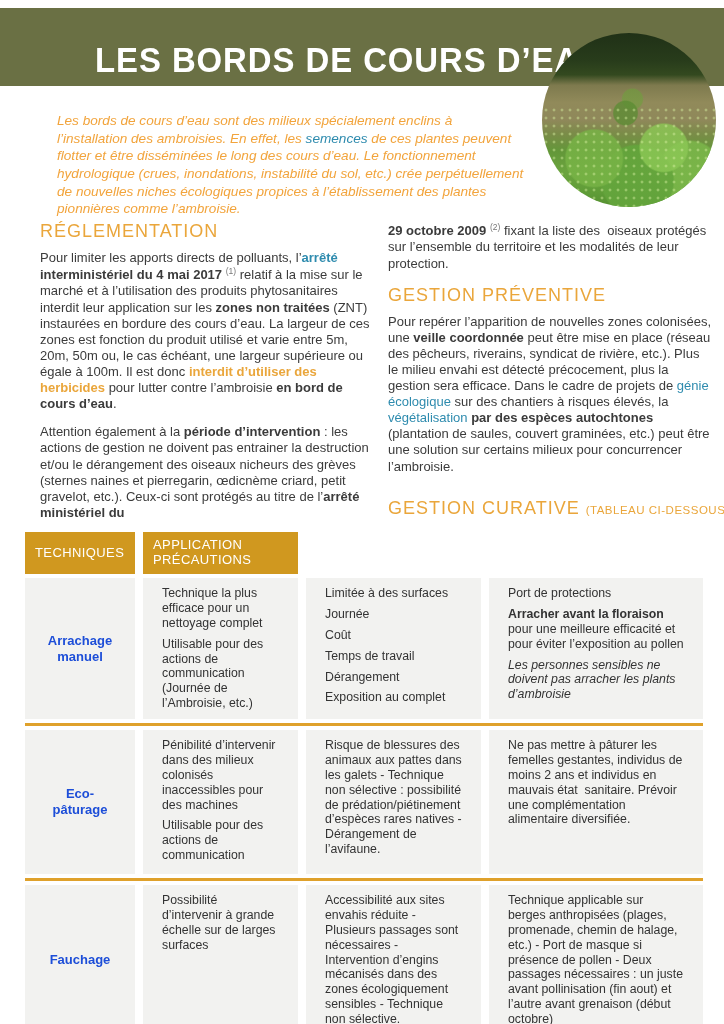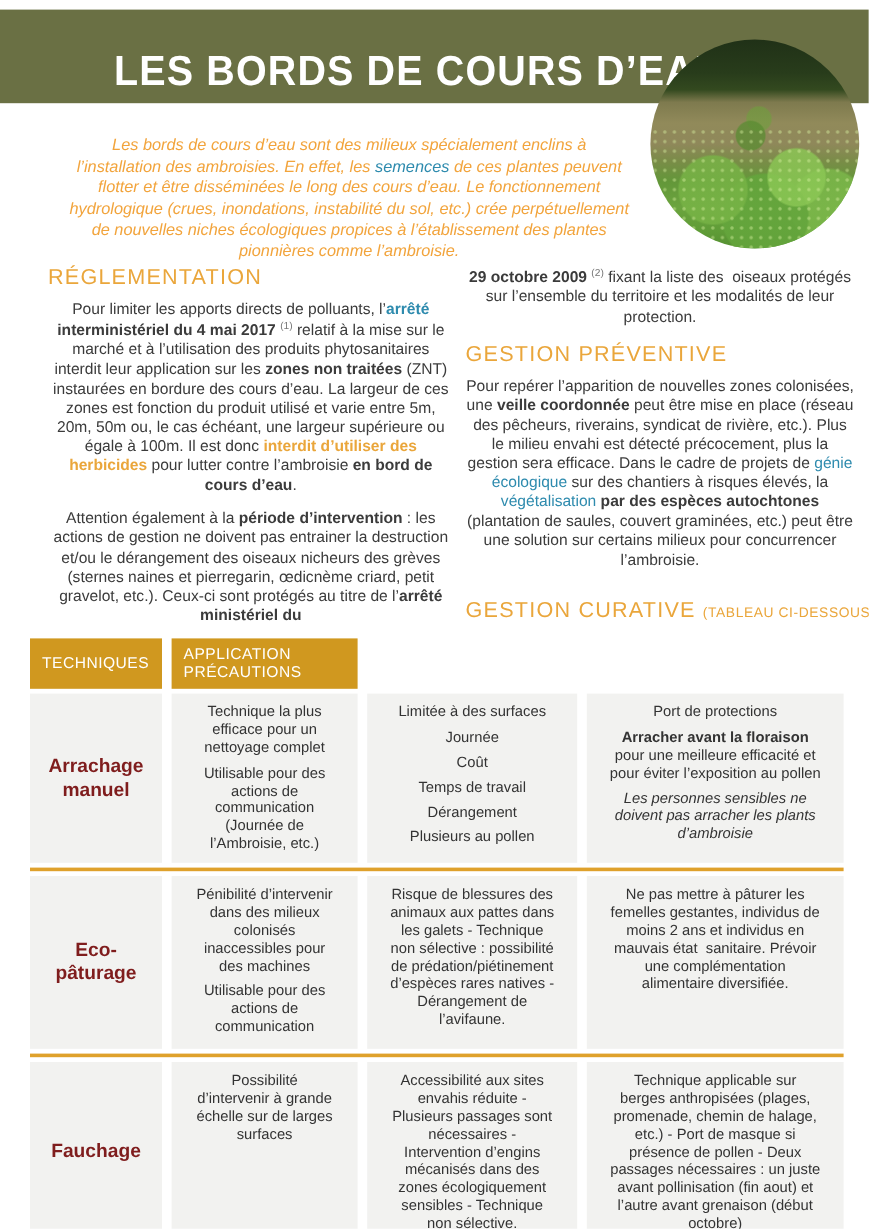--- a/index.html
+++ b/index.html
@@ -35,21 +35,21 @@
     content:"";position:absolute;left:0;right:0;top:42%;bottom:0;
     background-image:radial-gradient(circle, rgba(215,240,160,.45) 1px, transparent 1.8px);
     background-size:8px 8px;
   }
   
   .intro{
     position:absolute;left:57px;top:112px;width:468px;z-index:2;
     font-style:italic;color:#F2A43C;font-size:13.6px;line-height:1.3;
   }
   
-  .rich p{margin:0 0 9px;text-align:center;}
+  .rich p{margin:0 0 9px;}
   .rich p:last-child{margin-bottom:0;}
   .rich span{white-space:pre-wrap;}
   .b{font-weight:bold;}
   .i{font-style:italic;}
   .teal{color:#2E8BAE;}
   .orange{color:#EAA63B;}
   .sup{font-size:8.5px;vertical-align:super;color:#777;letter-spacing:0;}
   
   .col{position:absolute;top:222px;font-size:13px;line-height:1.24;color:#3b3b3b;z-index:2;}
   .col-left{left:40px;width:338px;}
@@ -73,21 +73,21 @@
   }
   .hwrap{max-width:140px;display:inline-block;}
   .cell{
     background:#F2F2F0;padding:8px 19px;box-sizing:border-box;
     font-size:12.3px;line-height:1.21;color:#333333;
   }
   .cell p{margin:0 0 6px;}
   .cell p:last-child{margin-bottom:0;}
   .tech{
     display:flex;align-items:center;justify-content:center;text-align:center;
-    font-weight:bold;font-size:16px;color:#7f1d1d;
+    font-weight:bold;font-size:13px;color:#1d4ed8;
   }
   .r1{min-height:112px;}
   .r2{min-height:144px;}
   .r3{min-height:128px;}
   .t-sep{height:3px;background:#DFA12B;margin:4px 0;}
   
   .pagenum{position:absolute;right:22px;top:998px;font-size:12.5px;color:#444444;z-index:2;}
 </style>
 </head>
 <body>
@@ -134,21 +134,21 @@
     <div class="cell rich">
         <p><span>Technique la plus efficace pour un nettoyage complet</span></p>
         <p><span>Utilisable pour des actions de communication (Journée de l’Ambroisie, etc.)</span></p>
       </div>
     <div class="cell rich">
         <p><span>Limitée à des surfaces</span></p>
         <p><span>Journée</span></p>
         <p><span>Coût</span></p>
         <p><span>Temps de travail</span></p>
         <p><span>Dérangement</span></p>
-        <p><span>Plusieurs au pollen</span></p>
+        <p><span>Exposition au complet</span></p>
       </div>
     <div class="cell rich">
         <p><span>Port de protections</span></p>
         <p><span class="b">Arracher avant la floraison</span><span> pour une meilleure efficacité et pour éviter l’exposition au pollen</span></p>
         <p><span class="i">Les personnes sensibles ne doivent pas arracher les plants d’ambroisie</span></p>
       </div>
   </div>
 
   <div class="t-sep"></div>
 

